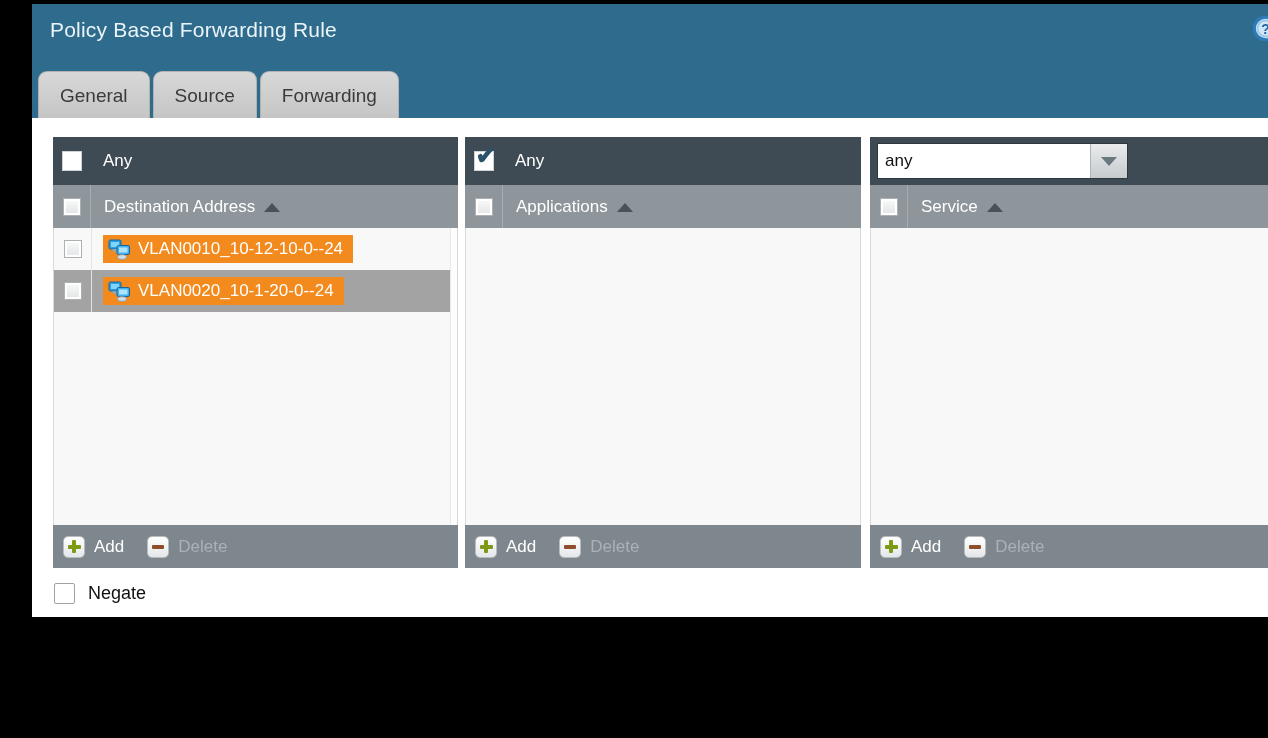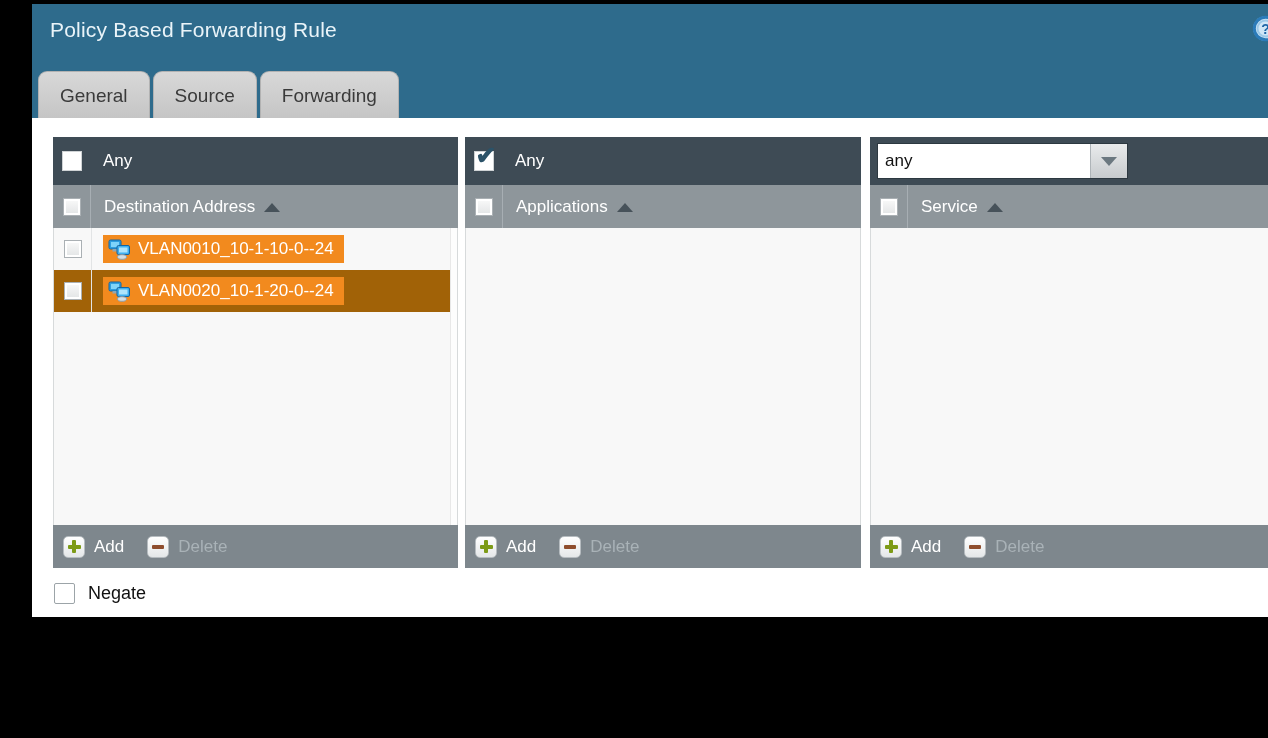--- a/index.html
+++ b/index.html
@@ -75,21 +75,21 @@
   .col-body {
     height: 297px; background: #f8f8f8;
     border-left: 1px solid #d7dadb; border-right: 1px solid #d7dadb;
     position: relative; overflow: hidden;
   }
   .scroll-track {
     position: absolute; right: 0; top: 0; bottom: 0; width: 7px;
     background: #fdfdfd; border-left: 1px solid #e8e8e8;
   }
   .row { height: 42px; display: flex; align-items: center; cursor: pointer; }
-  .row:nth-child(2) { background: #a16207; }
+  .row:nth-child(2) { background: #a3a3a3; }
   .row-sep { width: 1px; height: 42px; background: #e2e4e5; flex: none; }
   .tag {
     display: inline-flex; align-items: center;
     height: 28px; margin-left: 11px; padding: 0 10px 0 5px;
     background: #f28a1e; color: #fff; font-size: 17px;
     gap: 7px; white-space: nowrap;
   }
 
   .col-foot {
     height: 43px; background: #7e878d;
@@ -209,21 +209,21 @@
           <span class="row-sep"></span>
           <span class="tag">
             <svg width="23" height="21" viewBox="0 0 23 21">
               <rect x="1" y="1" width="12" height="9" rx="1.5" fill="#2f9fe0" stroke="#1565a0"></rect>
               <rect x="3" y="3" width="8" height="5" fill="#7fd4fa"></rect>
               <rect x="4.5" y="10" width="5" height="2.5" fill="#8fa6b3"></rect>
               <rect x="9" y="6.5" width="12.5" height="9" rx="1.5" fill="#3fb0f0" stroke="#1565a0"></rect>
               <rect x="11" y="8.5" width="8.5" height="5" fill="#aee4fb"></rect>
               <ellipse cx="14" cy="18" rx="4.5" ry="2.3" fill="#d4dde2" stroke="#8fa0ab"></ellipse>
             </svg>
-            <span>VLAN0010_10-1-10-0--24</span>
+            <span>VLAN0010_10-12-10-0--24</span>
           </span>
         </div>
         <div class="row">
           <span class="cb-cell">
               <span class="cb cb-small"></span>
             </span>
           <span class="row-sep"></span>
           <span class="tag">
             <svg width="23" height="21" viewBox="0 0 23 21">
               <rect x="1" y="1" width="12" height="9" rx="1.5" fill="#2f9fe0" stroke="#1565a0"></rect>

